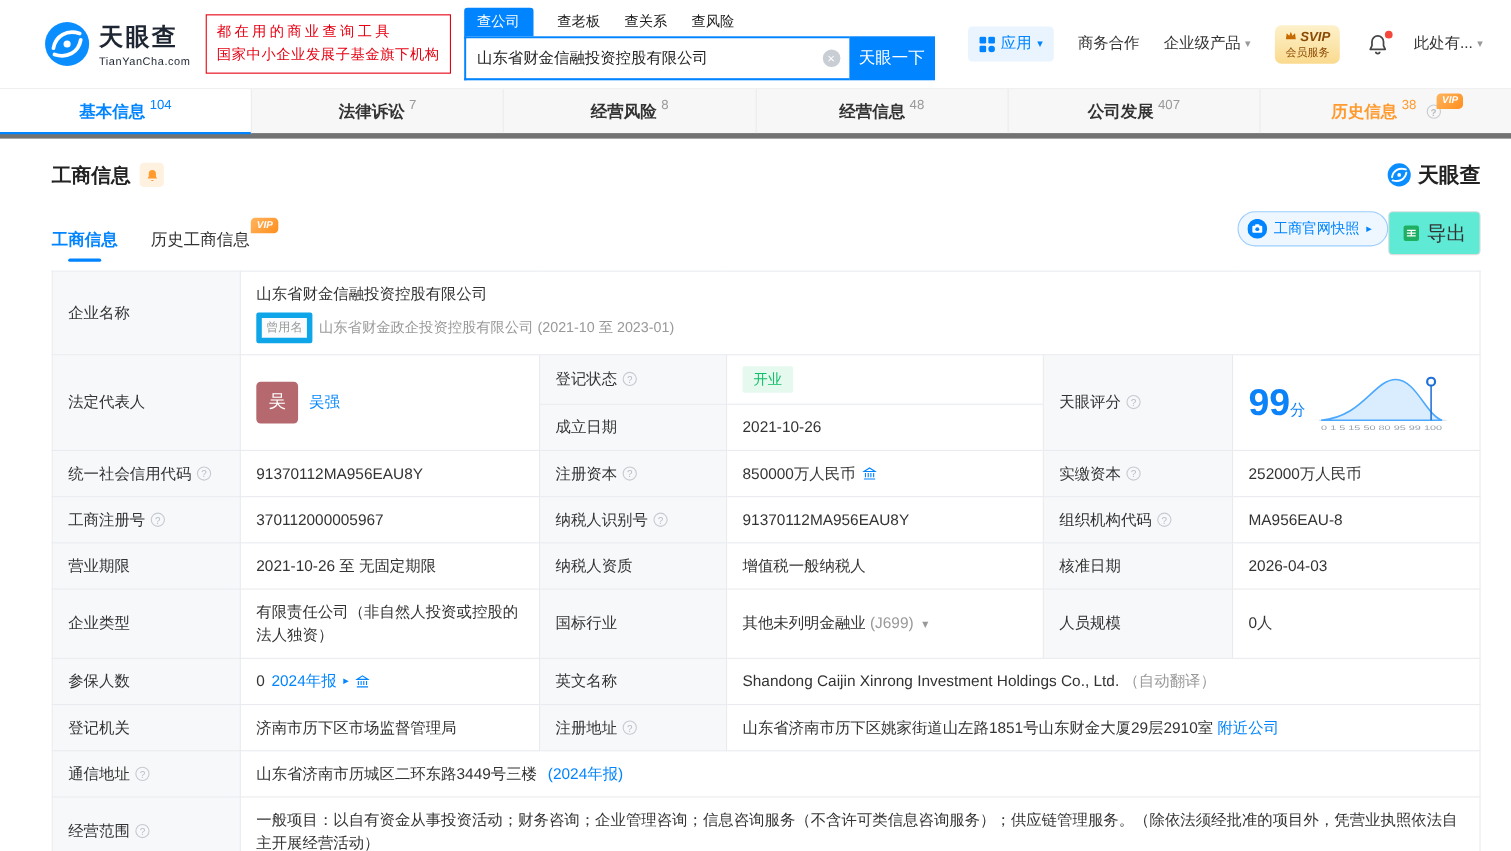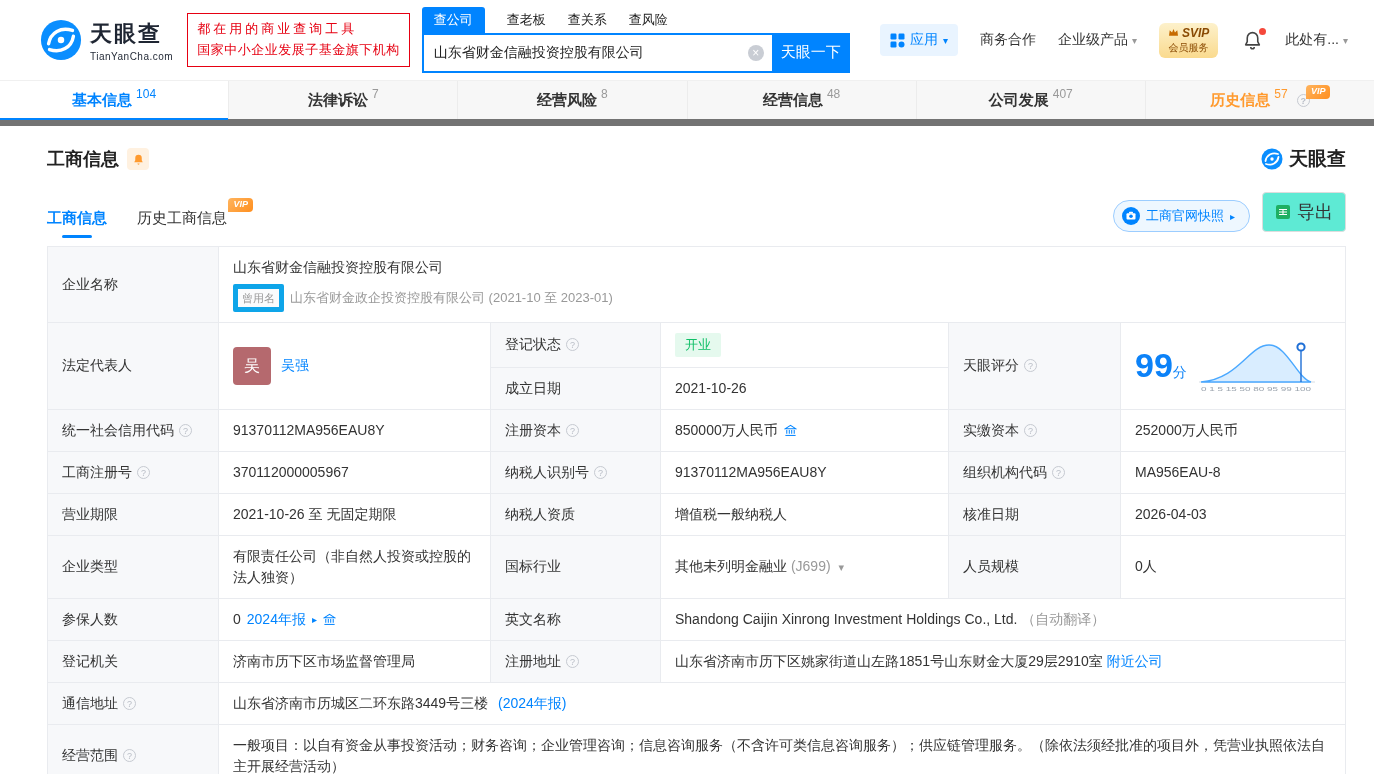--- a/index.html
+++ b/index.html
@@ -38,21 +38,21 @@
   .caret { font-size:10px; color:#999; }
   .caret.blue { color:var(--brand,#0084ff); }
   .svipBadge { margin-left:22px; background:linear-gradient(180deg,#fdf1cb,#fada8e); border-radius:6px;
     padding:3px 9px; text-align:center; cursor:pointer; }
   .svipTop { display:flex; align-items:center; gap:3px; font-size:12px; font-weight:700; color:#8a4a03; font-style:italic; }
   .svipBottom { font-size:10px; color:#8a4a03; margin-top:1px; }
   .bellWrap { position:relative; margin-left:24px; cursor:pointer; height:21px; }
   .dot { position:absolute; top:-2px; right:-3px; width:7px; height:7px; background:#f5483b; border-radius:50%; }
 
   
-  .mainTabs { height:46px; display:flex; background:#f7f7f7; border-top:1px solid #f0f0f0; border-bottom:7px solid #737373; }
+  .mainTabs { height:46px; display:flex; background:#f7f7f7; border-top:1px solid #f0f0f0; border-bottom:5px solid #737373; }
   .mainTab { flex:1; position:relative; display:flex; align-items:center; justify-content:center; gap:4px;
     font-size:15px; font-weight:700; color:#333; border-right:1px solid #ececec; cursor:pointer; }
   .mainTab:last-child { border-right:none; }
   .mainTab .count { font-size:12px; font-weight:400; color:#999; position:relative; top:-6px; }
   .mainTab.active { background:#fff; color:var(--brand,#0084ff); }
   .mainTab.active .count { color:var(--brand,#0084ff); }
   .mainTab.active::after { content:""; position:absolute; left:0; right:0; bottom:-1px; height:2px;
     background:var(--brand,#0084ff); }
   .mainTab.orange { color:var(--vip_orange,#ff9a2e); }
   .mainTab.orange .count { color:var(--vip_orange,#ff9a2e); }
@@ -69,21 +69,21 @@
     display:flex; align-items:center; justify-content:center; cursor:pointer; }
   .tycMark { margin-left:auto; display:flex; align-items:center; gap:6px; font-size:19px; font-weight:700; color:#222; }
 
   .subTabs { display:flex; align-items:flex-end; margin-top:20px; }
   .subTab { position:relative; font-size:15px; color:#333; padding-bottom:10px; cursor:pointer; }
   .subTab + .subTab { margin-left:30px; }
   .subTab.active { color:var(--brand,#0084ff); font-weight:700; }
   .subTab.active::after { content:""; position:absolute; bottom:0; left:50%; transform:translateX(-50%);
     width:30px; height:3px; border-radius:2px; background:var(--brand,#0084ff); }
   .subTab .vipTag { position:absolute; top:-11px; right:-26px; }
-  .actions { margin-left:auto; display:flex; align-items:flex-end; gap:12px; padding-bottom:6px; }
+  .actions { margin-left:auto; display:flex; align-items:flex-start; gap:0; padding-bottom:6px; }
   .snapshotBtn { height:32px; display:flex; align-items:center; gap:6px; border:1px solid #9ccdff;
     background:#eef7ff; color:var(--brand,#0084ff); border-radius:16px; padding:0 14px 0 8px; font-size:13px;
     cursor:pointer; font-family:inherit; }
   .snapshotBtn .arrow { font-size:10px; }
   .exportBtn { height:40px; display:flex; align-items:center; gap:6px; border:1px solid #ddd; background:#5eead4;
     color:#333; border-radius:4px; padding:0 12px; font-size:18px; cursor:pointer; font-family:inherit; }
 
   
   table.info { width:100%; border-collapse:collapse; table-layout:fixed; font-size:14px; margin-top:8px; }
   .info td { border:1px solid var(--table_border,#e9ebef); padding:10px 14px; line-height:1.5;
@@ -202,21 +202,21 @@
     <span>经营信息</span>
     <span class="count">48</span>
   </div>
   <div class="mainTab">
     <span>公司发展</span>
     <span class="count">407</span>
   </div>
   <div class="mainTab orange">
     <span class="vipTag">VIP</span>
     <span>历史信息</span>
-    <span class="count">57</span>
+    <span class="count">38</span>
     <span class="help">?</span>
   </div>
 </nav>
 
 <main class="content">
 
   <div class="sectionHead">
     <h2 class="sectionTitle">工商信息</h2>
     <span class="bellBadge">
       <svg width="13" height="13" viewBox="0 0 24 24" fill="#ff9a2e">

